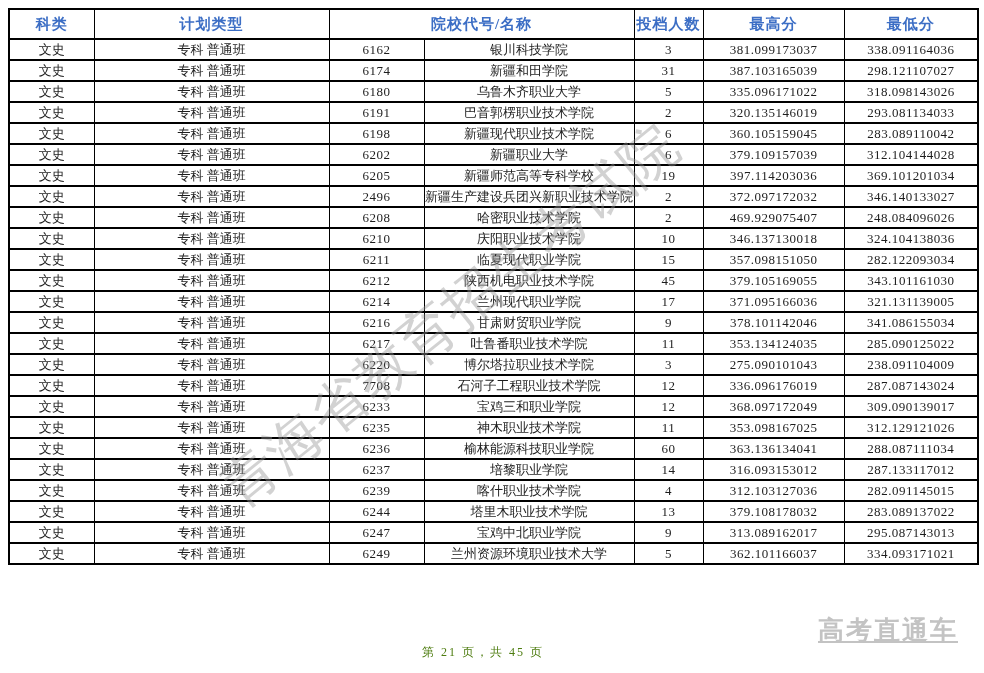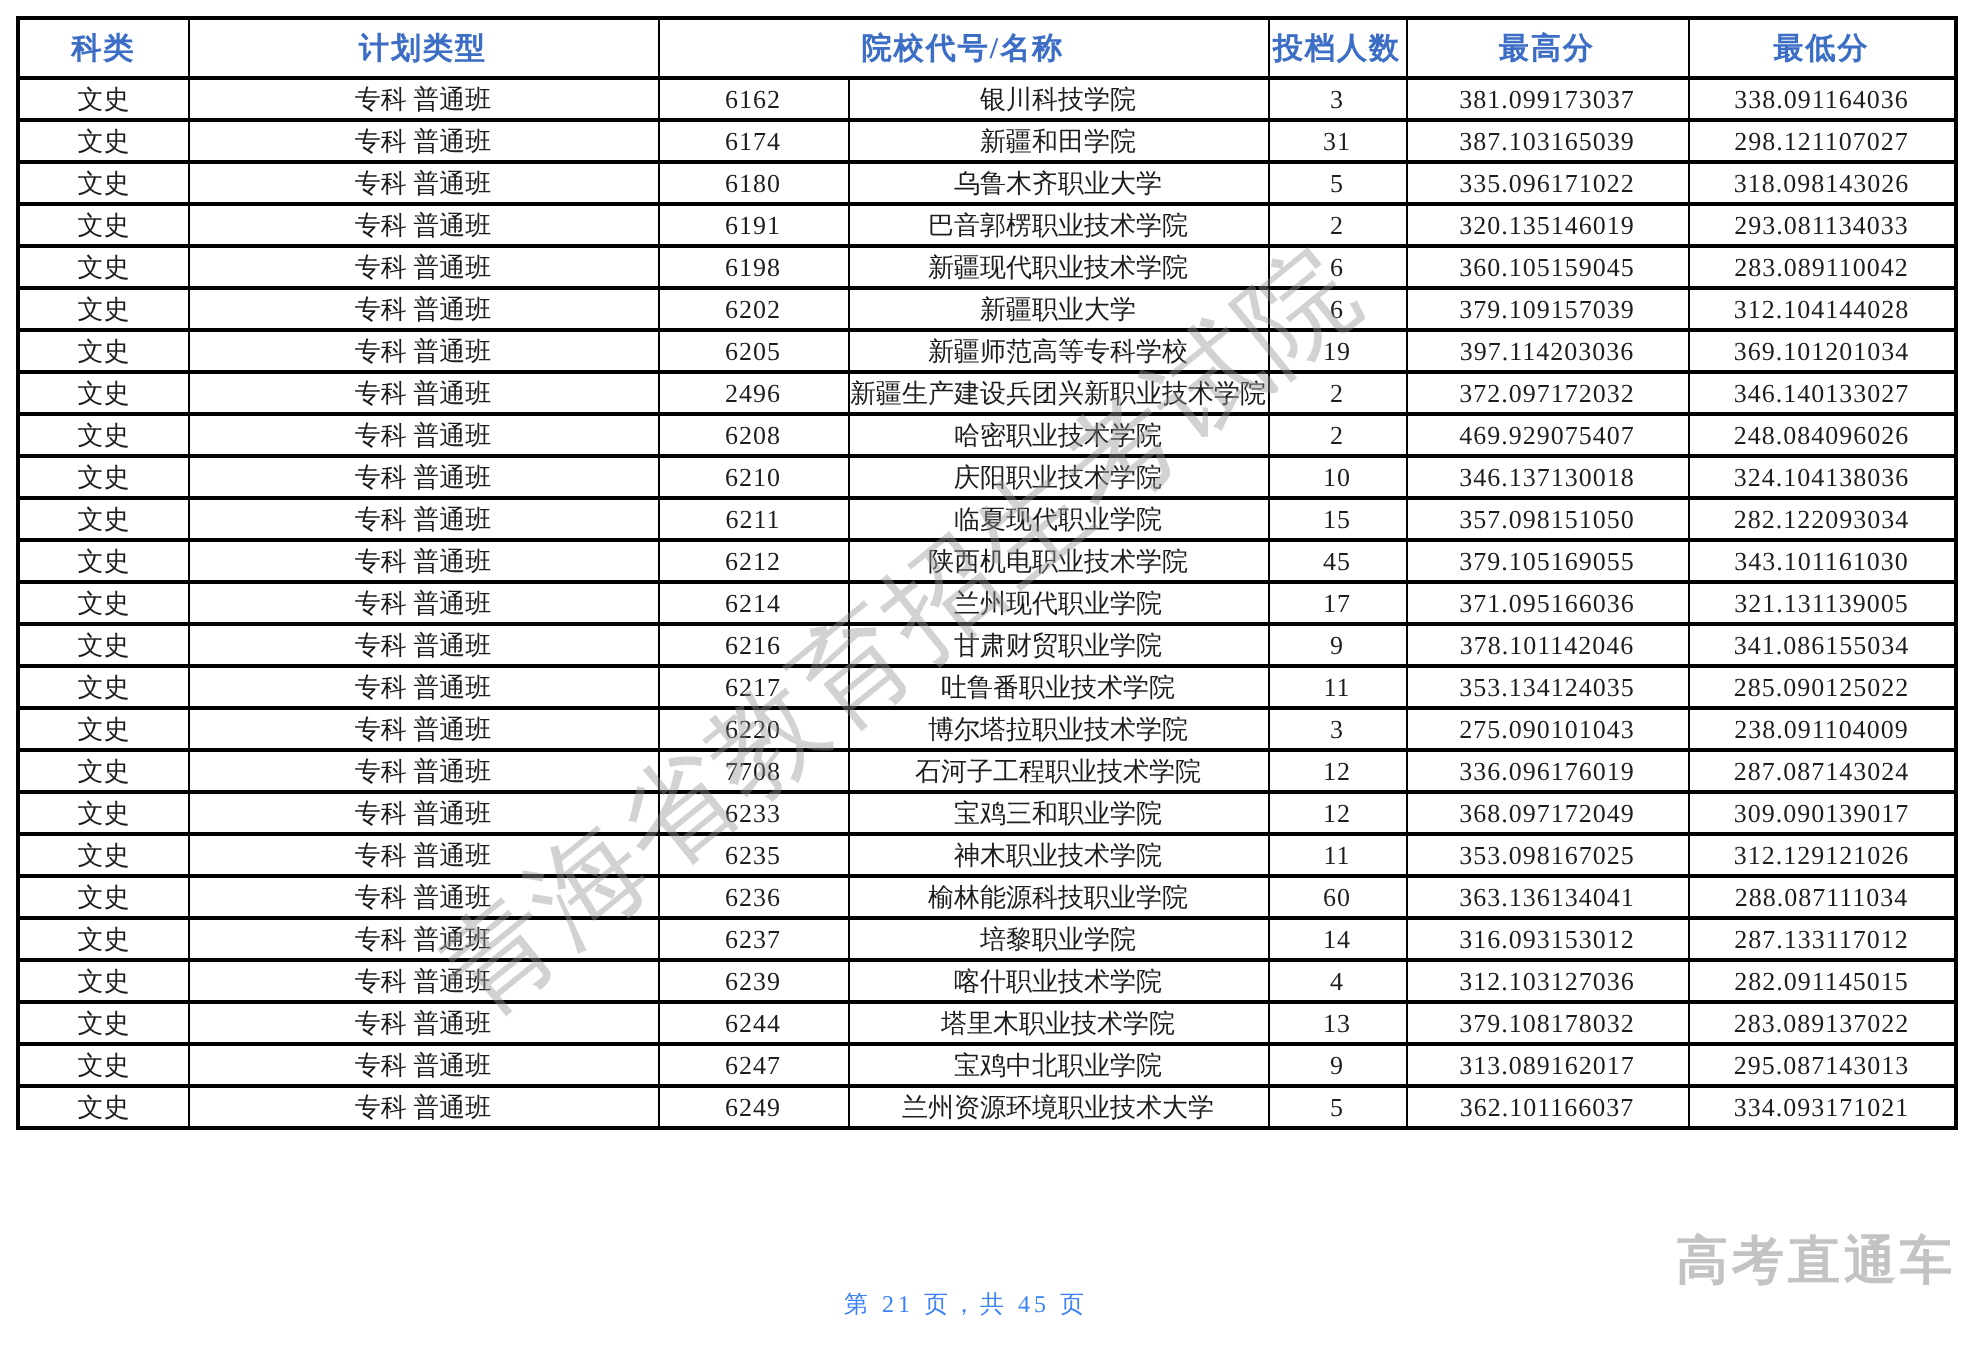--- a/index.html
+++ b/index.html
@@ -32,27 +32,28 @@
   }
   .score-table td.num { letter-spacing: 0.5px; }
   .watermark {
     position: absolute; left: 450px; top: 317px;
     transform: translate(-50%, -50%) rotate(-39deg);
     font-size: 56px; letter-spacing: 1px; white-space: nowrap;
     color: rgba(148, 148, 148, 0.42); font-weight: 400;
     z-index: 3; pointer-events: none;
   }
   .brand {
-    position: absolute; right: 6px; top: 613px;
+    position: absolute; right: 26px; top: 613px;
     font-size: 26px; color: #c3c3c3; letter-spacing: 2px; font-weight: bold;
     z-index: 2;
+    text-decoration: underline;
   }
   .footer {
     position: absolute; left: 0; right: 18px; top: 644px; text-align: center;
-    font-size: 12px; color: #3b82f6; letter-spacing: 2px;
+    font-size: 12px; color: #4d7c0f; letter-spacing: 2px;
   }
 </style>
 </head>
 <body>
 
 <div class="page">
 
   <table class="score-table">
     <colgroup>
       <col style="width:85px">

